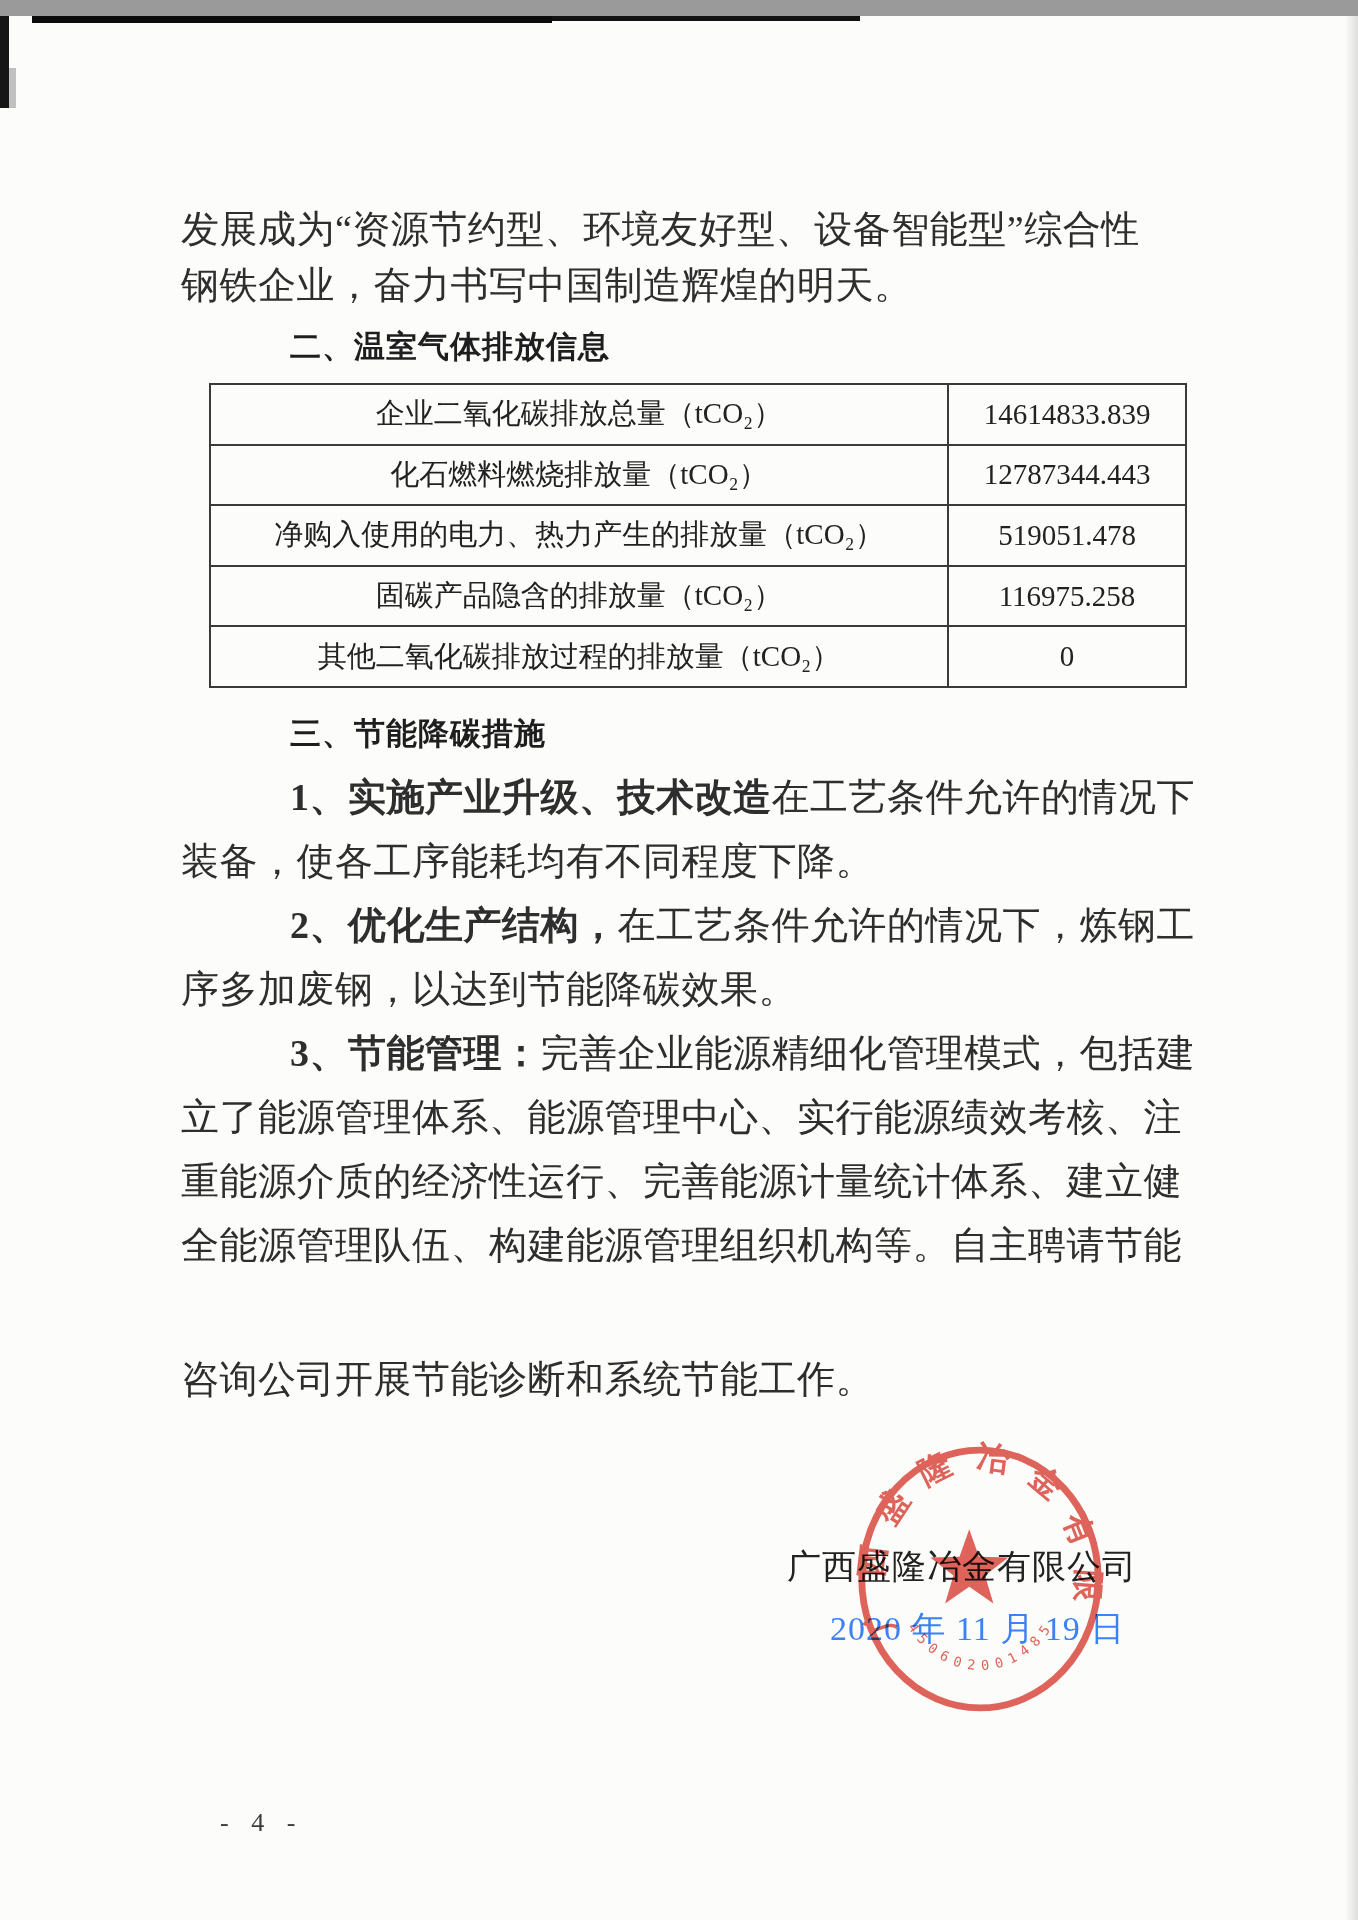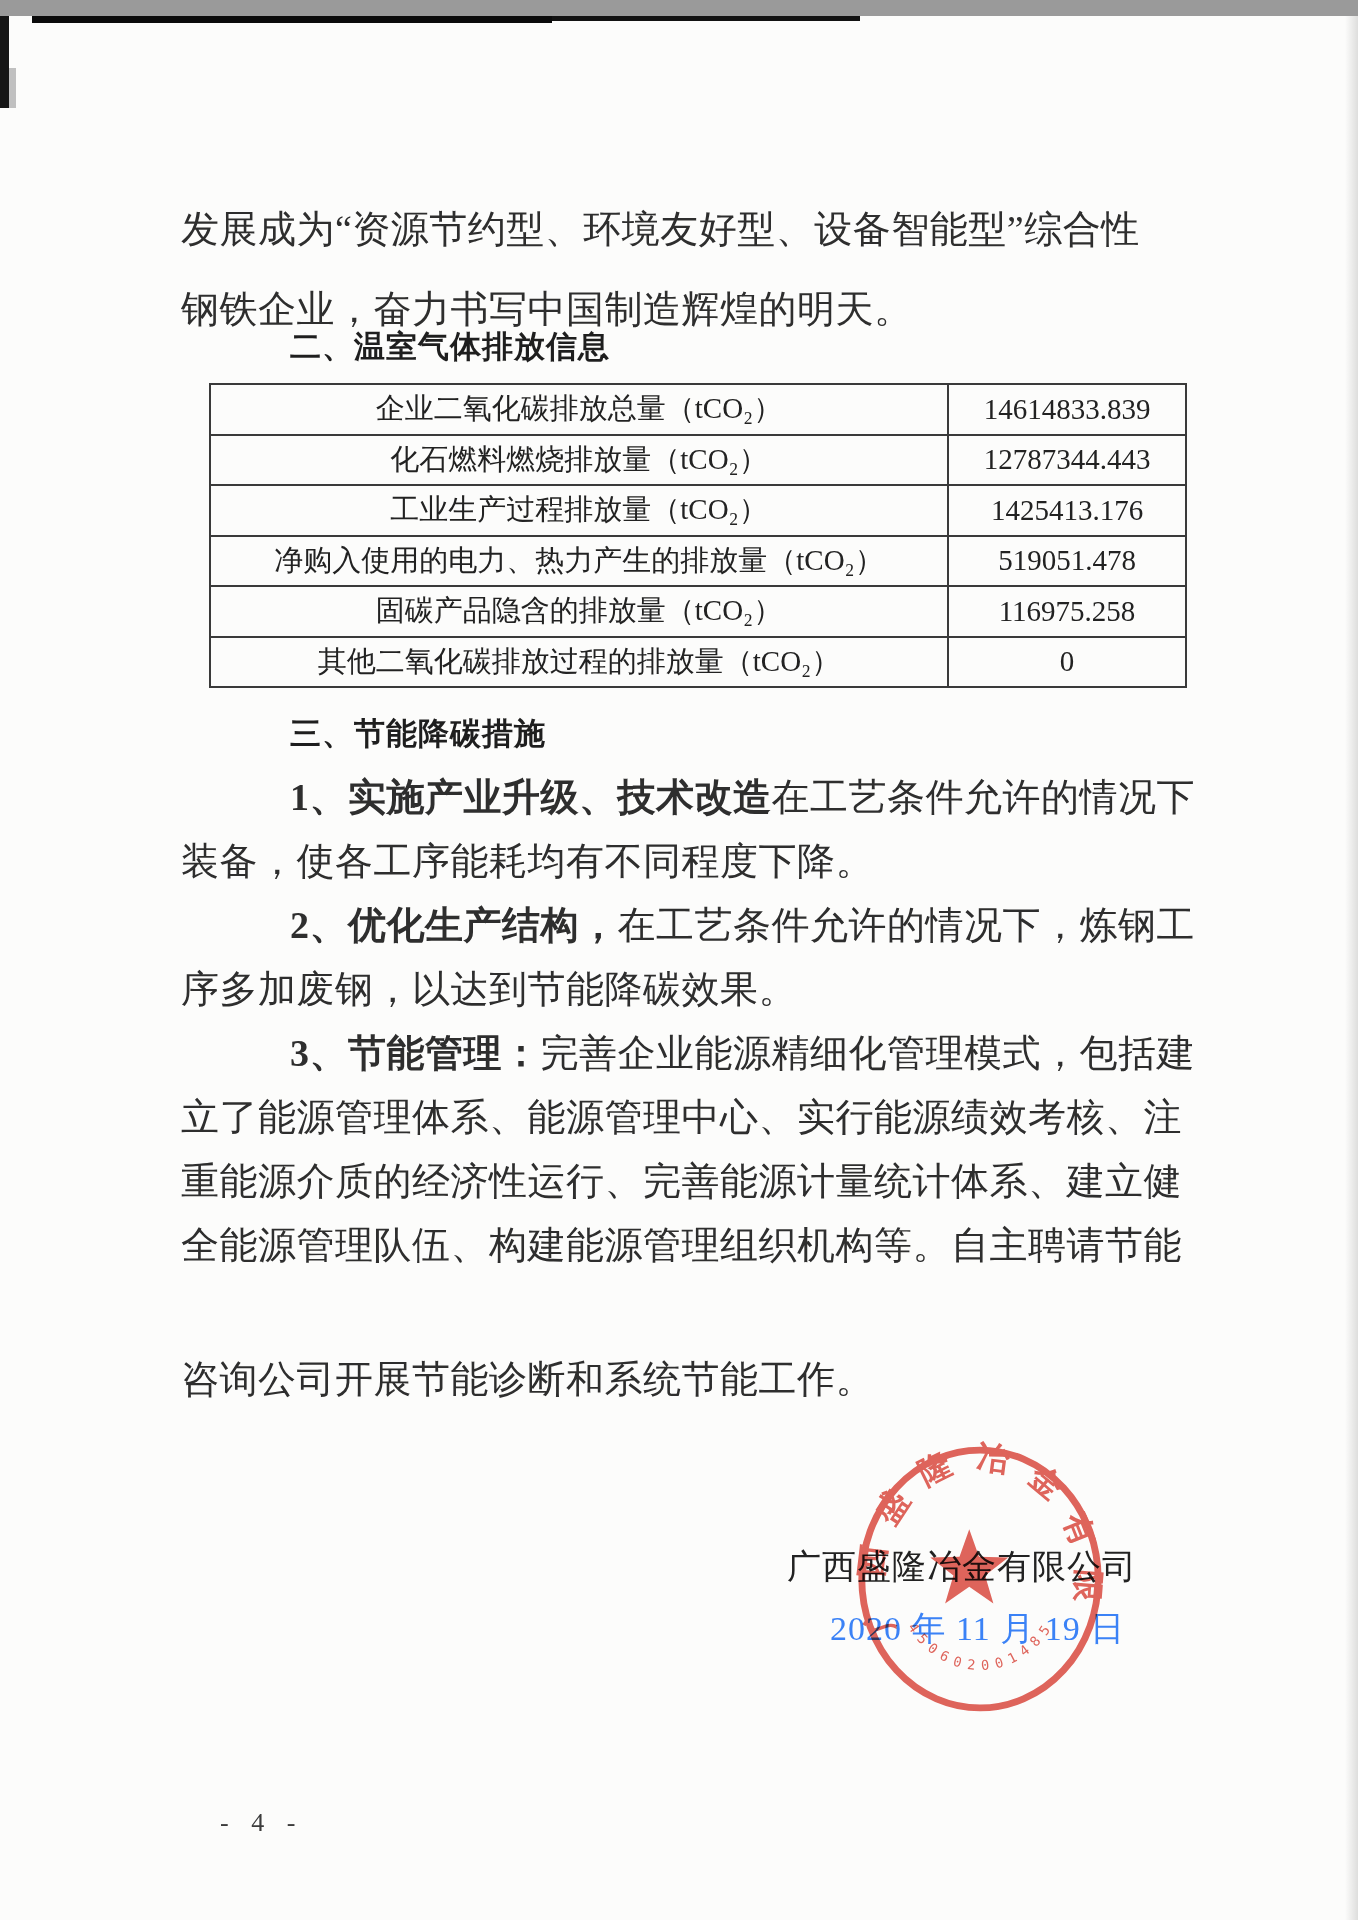--- a/index.html
+++ b/index.html
@@ -67,36 +67,32 @@
 <div class="page">
 
   <div class="art art-top-line"></div>
   <div class="art art-top-line2"></div>
   <div class="art art-left-bar"></div>
   <div class="art art-left-smudge"></div>
   <div class="art art-right-band"></div>
   <div class="art art-bottom-band"></div>
 
   <div class="line" style="top:190px">发展成为“资源节约型、环境友好型、设备智能型”综合性</div>
-  <div class="line" style="top:270px">钢铁企业，奋力书写中国制造辉煌的明天。</div>
+  <div class="line" style="top:246px">钢铁企业，奋力书写中国制造辉煌的明天。</div>
 
   <div class="heading" style="top:310px">二、温室气体排放信息</div>
 
   <div class="ghg-table">
     <div class="t-row">
       <div class="t-label">企业二氧化碳排放总量（tCO₂）</div>
       <div class="t-value">14614833.839</div>
     </div>
     <div class="t-row">
       <div class="t-label">化石燃料燃烧排放量（tCO₂）</div>
       <div class="t-value">12787344.443</div>
-    </div>
-    <div class="t-row">
-      <div class="t-label">工业生产过程排放量（tCO₂）</div>
-      <div class="t-value">1425413.176</div>
     </div>
     <div class="t-row">
       <div class="t-label">净购入使用的电力、热力产生的排放量（tCO₂）</div>
       <div class="t-value">519051.478</div>
     </div>
     <div class="t-row">
       <div class="t-label">固碳产品隐含的排放量（tCO₂）</div>
       <div class="t-value">116975.258</div>
     </div>
     <div class="t-row">

